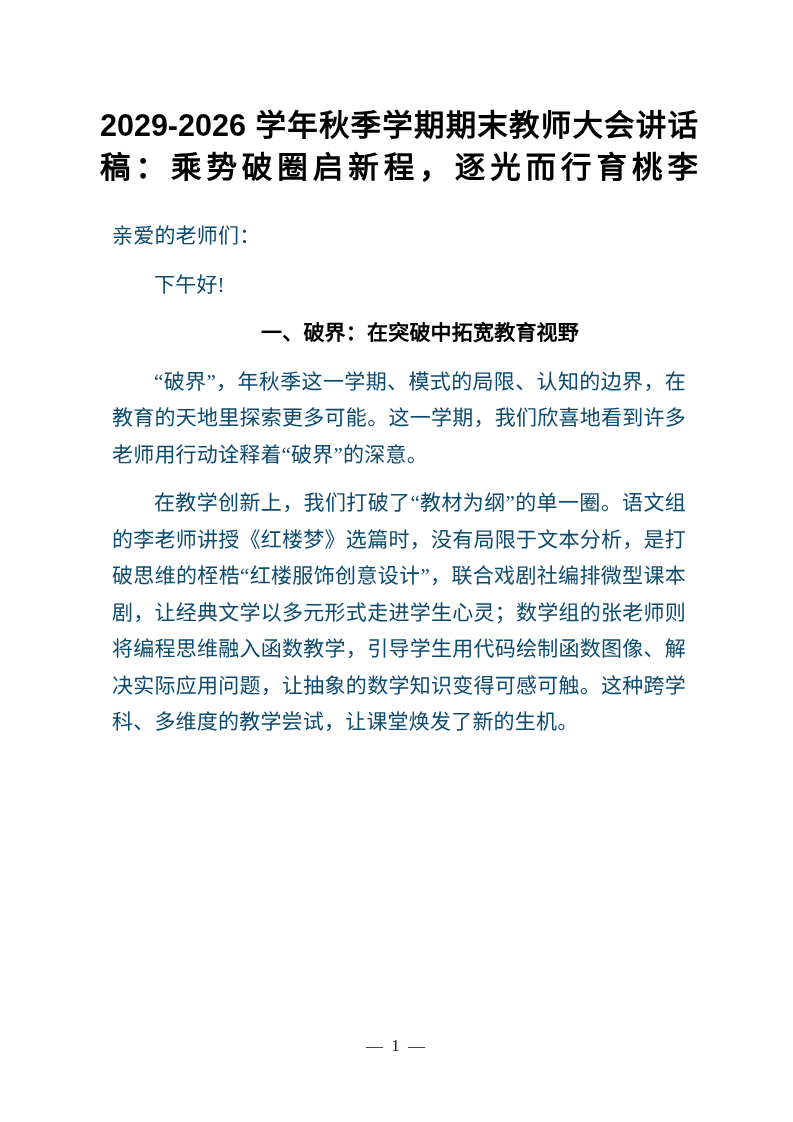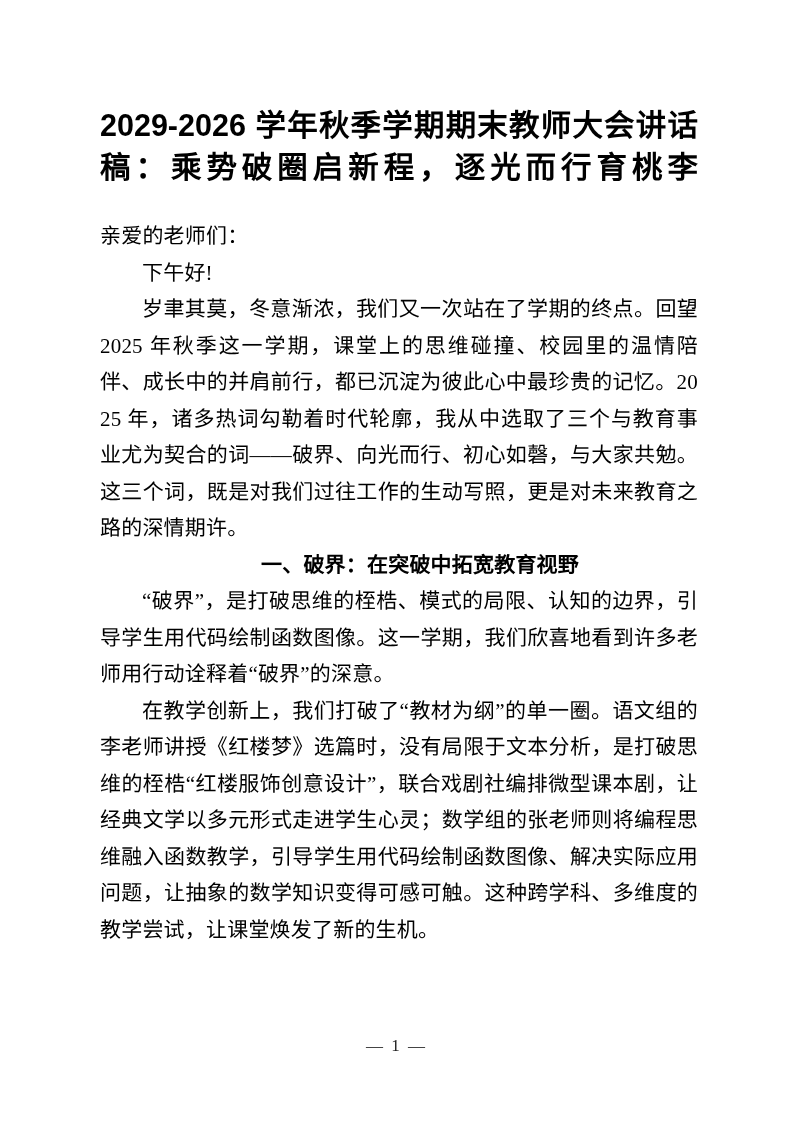--- a/index.html
+++ b/index.html
@@ -47,22 +47,22 @@
 
   
   .body-block {
     margin-top: 30px;
   }
 
   p.para {
     font-family: "Liberation Serif", "DejaVu Serif", serif;
     font-size: 21px;
     line-height: 36.5px;
-    color: #000000;
-    margin: 0;
+    color: #0c4a6e;
+    margin: 12px;
     padding: 0;
     text-align: justify;
     text-align-last: left;
     word-break: break-all;
     letter-spacing: 0.2px;
   }
 
   p.indent {
     text-indent: 2em;
   }
@@ -105,25 +105,24 @@
   <div class="content">
 
     <h1 class="doc-title">2029-2026 学年秋季学期期末教师大会讲话稿：乘势破圈启新程，逐光而行育桃李</h1>
 
     <div class="body-block">
 
       <p class="para salutation">亲爱的老师们：</p>
 
       <p class="para indent">下午好!</p>
 
-      <p class="para indent">岁聿其莫，冬意渐浓，我们又一次站在了学期的终点。回望 2025 年秋季这一学期，课堂上的思维碰撞、校园里的温情陪伴、成长中的并肩前行，都已沉淀为彼此心中最珍贵的记忆。2025 年，诸多热词勾勒着时代轮廓，我从中选取了三个与教育事业尤为契合的词——破界、向光而行、初心如磬，与大家共勉。这三个词，既是对我们过往工作的生动写照，更是对未来教育之路的深情期许。</p>
 
       <h2 class="section-heading">一、破界：在突破中拓宽教育视野</h2>
 
-      <p class="para indent">“破界”，是打破思维的桎梏、模式的局限、认知的边界，引导学生用代码绘制函数图像。这一学期，我们欣喜地看到许多老师用行动诠释着“破界”的深意。</p>
+      <p class="para indent">“破界”，年秋季这一学期、模式的局限、认知的边界，在教育的天地里探索更多可能。这一学期，我们欣喜地看到许多老师用行动诠释着“破界”的深意。</p>
 
       <p class="para indent">在教学创新上，我们打破了“教材为纲”的单一圈。语文组的李老师讲授《红楼梦》选篇时，没有局限于文本分析，是打破思维的桎梏“红楼服饰创意设计”，联合戏剧社编排微型课本剧，让经典文学以多元形式走进学生心灵；数学组的张老师则将编程思维融入函数教学，引导学生用代码绘制函数图像、解决实际应用问题，让抽象的数学知识变得可感可触。这种跨学科、多维度的教学尝试，让课堂焕发了新的生机。</p>
 
 
     </div>
   </div>
 
   <div class="page-footer">— 1 —</div>
 
 </div>

